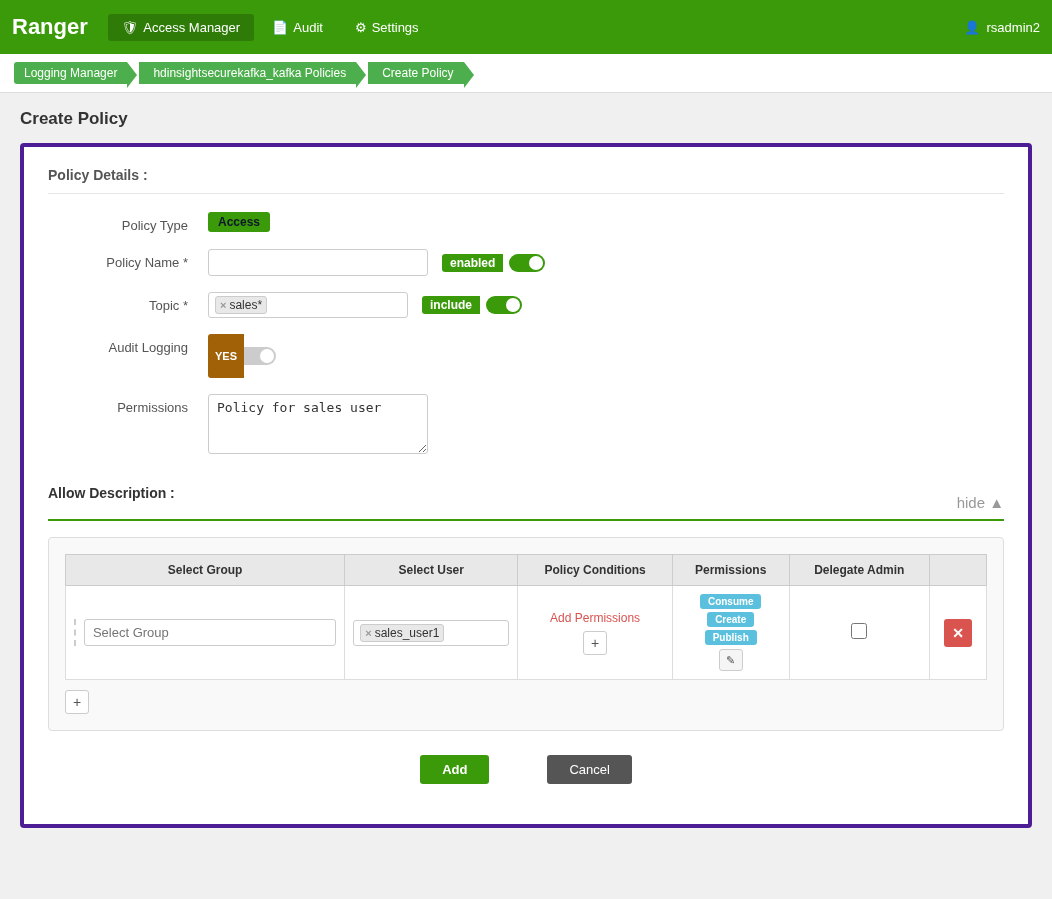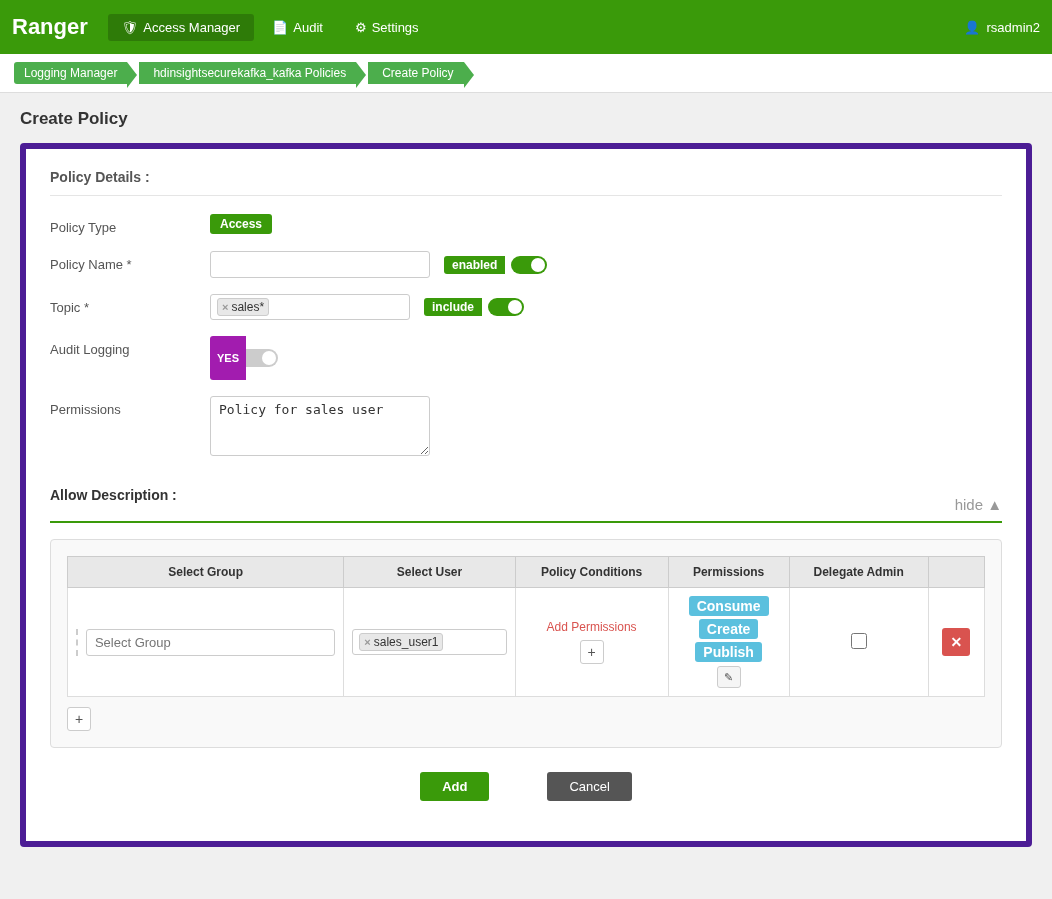--- a/index.html
+++ b/index.html
@@ -76,58 +76,59 @@
     }
     .breadcrumb-item:not(:last-child) { margin-right: 12px; }
 
     
     .page-content { padding: 16px 20px; }
     .page-title { font-size: 17px; font-weight: bold; margin-bottom: 14px; color: #333; }
 
     
     .card {
       background: #fff;
-      border: 6px solid #4c1d95;
+      border: 4px solid #4c1d95;
       border-radius: 4px;
       padding: 20px 24px;
     }
     .section-title {
       font-size: 14px;
       font-weight: bold;
       color: #555;
       padding-bottom: 10px;
       border-bottom: 1px solid #e5e5e5;
       margin-bottom: 18px;
     }
 
     
     .form-row {
       display: flex;
       align-items: flex-start;
       margin-bottom: 16px;
     }
     .form-label {
       width: 160px;
+      text-align: right;
       padding-right: 20px;
       padding-top: 6px;
       color: #555;
       font-size: 13px;
       flex-shrink: 0;
     }
     .form-control-area {
       display: flex;
       align-items: center;
       gap: 14px;
       flex: 1;
     }
 
     
     .badge-access {
       background: #3a9a0a;
-      color: #ffffff;
+      color: #0f172a;
       padding: 3px 10px;
       border-radius: 3px;
       font-size: 12px;
       font-weight: bold;
     }
 
     
     .toggle-wrap {
       display: flex;
       align-items: center;
@@ -280,21 +281,21 @@
       display: flex;
       flex-direction: column;
       align-items: center;
       gap: 3px;
     }
     .perm-badge {
       background: #5bc0de;
       color: #fff;
       padding: 2px 8px;
       border-radius: 3px;
-      font-size: 14px;
+      font-size: 10px;
       font-weight: bold;
     }
     .perm-edit-btn {
       background: #f5f5f5;
       border: 1px solid #ccc;
       border-radius: 3px;
       width: 24px;
       height: 22px;
       cursor: pointer;
       display: flex;
@@ -389,21 +390,21 @@
       font-size: 13px;
       margin-left: 48px;
     }
 
     
     .audit-toggle-wrap {
       display: flex;
       align-items: center;
     }
     .audit-yes {
-      background: #a21caf;
+      background: #a16207;
       color: #fff;
       padding: 16px 7px;
       font-size: 11px;
       font-weight: bold;
       border-radius: 3px 0 0 3px;
     }
     .audit-toggle {
       width: 32px;
       height: 18px;
       background: #ccc;

